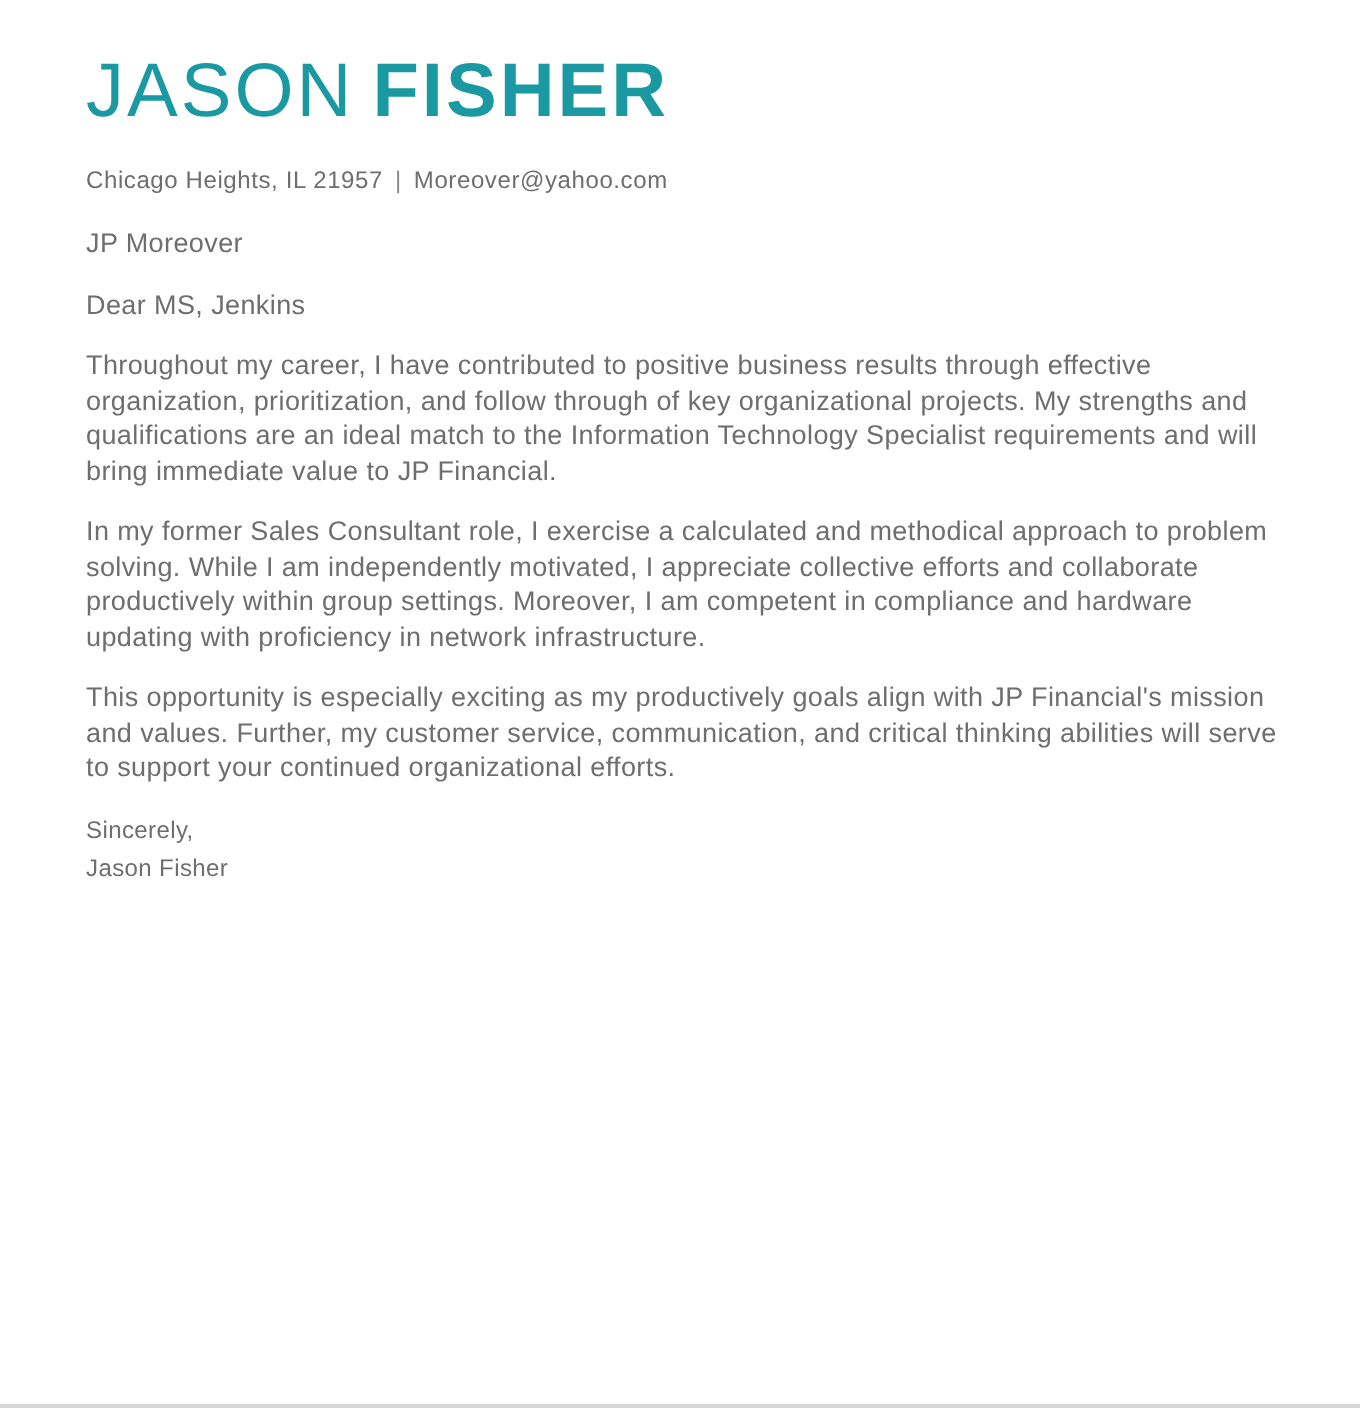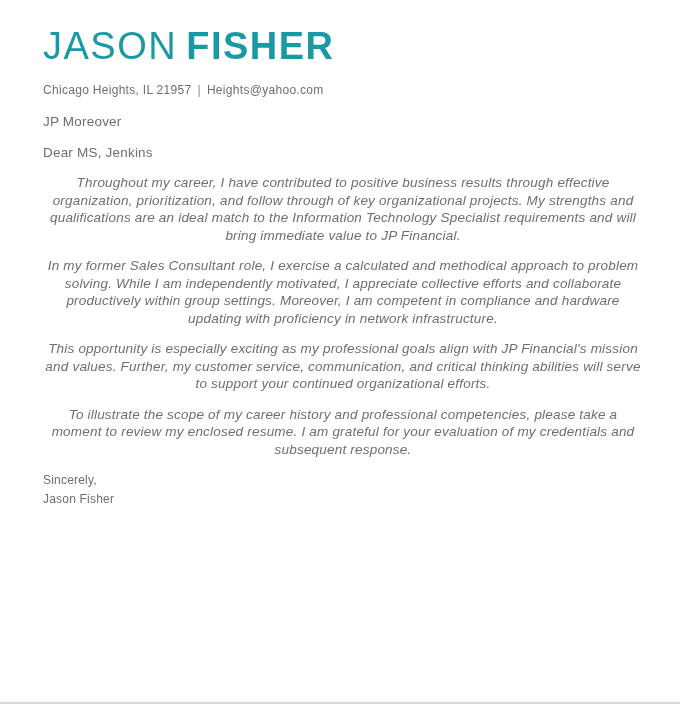--- a/index.html
+++ b/index.html
@@ -51,22 +51,21 @@
     max-width: 600px;
   }
   .line, .para {
     font-size: 13.5px;
     line-height: 17.5px;
     letter-spacing: 0.2px;
     margin: 13px 0 0 0;
     color: #6e6e6e;
   }
   .para {
-    text-align: center;
-    font-style: italic;
+    text-align: left;
   }
   .caret {
     display: inline-block;
     width: 1px;
     height: 14px;
     background: #3a3a3a;
     vertical-align: -2px;
     margin-left: 1px;
   }
   .closing-block {
@@ -79,38 +78,37 @@
   }
 </style>
 </head>
 <body>
 
 <div class="page">
 
   <header>
     <h1 class="candidate-name"><span class="first">JASON</span><span class="last">FISHER</span></h1>
 
-    <div class="contact-line"><span>Chicago Heights, IL 21957</span><span class="sep">|</span><span>Heights@yahoo.com</span></div>
+    <div class="contact-line"><span>Chicago Heights, IL 21957</span><span class="sep">|</span><span>Moreover@yahoo.com</span></div>
   </header>
 
   <div class="letter-body">
 
 
     <div class="line">JP Moreover</div>
 
 
     <div class="line">Dear MS, Jenkins</div>
 
     <p class="para">Throughout my career, I have contributed to positive business results through effective organization, prioritization, and follow through of key organizational projects. My strengths and qualifications are an ideal match to the Information Technology Specialist requirements and will bring immediate value to JP Financial.</p>
 
     <p class="para">In my former Sales Consultant role, I exercise a calculated and methodical approach to problem solving. While I am independently motivated, I appreciate collective efforts and collaborate productively within group settings. Moreover, I am competent in compliance and hardware updating with proficiency in network infrastructure.</p>
 
-    <p class="para">This opportunity is especially exciting as my professional goals align with JP Financial's mission and values. Further, my customer service, communication, and critical thinking abilities will serve to support your continued organizational efforts.</p>
+    <p class="para">This opportunity is especially exciting as my productively goals align with JP Financial's mission and values. Further, my customer service, communication, and critical thinking abilities will serve to support your continued organizational efforts.</p>
 
-    <p class="para">To illustrate the scope of my career history and professional competencies, please take a moment to review my enclosed resume. I am grateful for your evaluation of my credentials and subsequent response.</p>
 
     <div class="closing-block">
       <div>Sincerely,</div>
       <div>Jason Fisher</div>
     </div>
 
   </div>
 
 </div>
 

